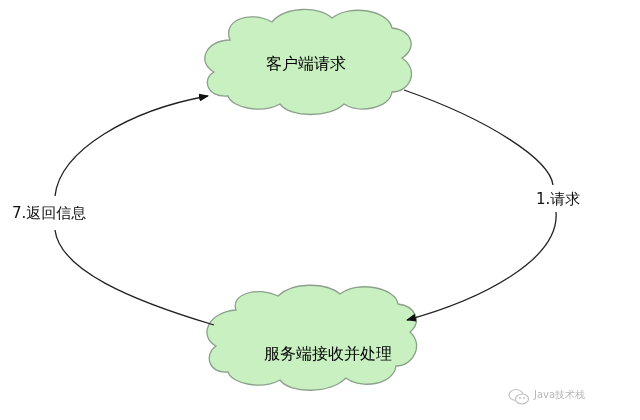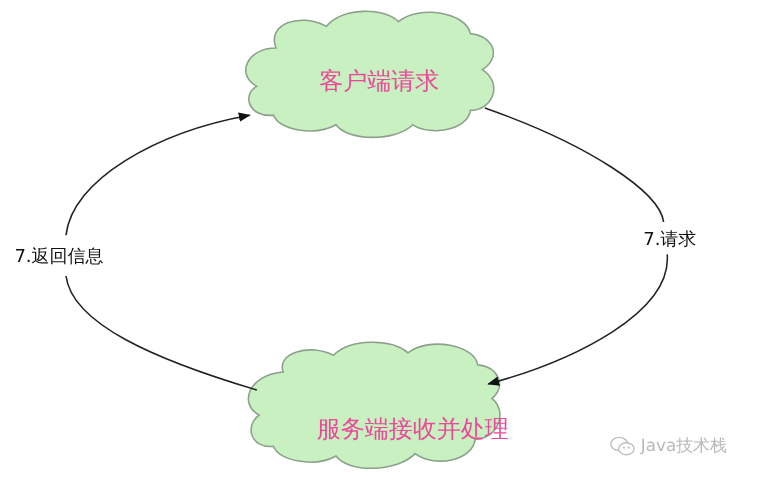--- a/index.html
+++ b/index.html
@@ -1,22 +1,22 @@
 <!DOCTYPE html>
 <html><head>
   <meta charset="utf-8">
   <style>
     html, body { margin: 0; padding: 0; background: #ffffff; }
     body { width: 640px; height: 420px; position: relative; overflow: hidden;
            font-family: "DejaVu Sans", "Liberation Sans", sans-serif; }
     svg.diagram { position: absolute; left: 0; top: 0; }
     .label { position: absolute; font-size: 15px; color: #111; white-space: nowrap; }
-    .node-text { position: absolute; font-size: 20px; color: #ec4899; white-space: nowrap; text-align: center; font-family: Liberation Mono, monospace; }
-    .watermark { position: absolute; left: 508px; top: 363px; display: flex; align-items: flex-start;
-                 color: #b8b8b8; font-size: 14px; }
+    .node-text { position: absolute; font-size: 16px; color: #000000; white-space: nowrap; text-align: center; font-family: Liberation Mono, monospace; }
+    .watermark { position: absolute; left: 508px; top: 388px; display: flex; align-items: flex-start;
+                 color: #b8b8b8; font-size: 10px; }
     .watermark svg { margin-right: 4px; }
   </style>
 </head>
 <body>
 
 <svg class="diagram" width="640" height="420" viewBox="0 0 640 420">
   <defs>
     <marker id="arrow" markerWidth="10" markerHeight="8" refX="9" refY="4" orient="auto" markerUnits="userSpaceOnUse">
       <path d="M0,0 L10,4 L0,8 Z" fill="#111"></path>
     </marker>
@@ -52,21 +52,21 @@
 
   <path d="M404,90 C490,120 550,160 553,185 M556,212 C560,260 480,300 407,320" fill="none" stroke="#222" stroke-width="1.3" marker-end="url(#arrow)"></path>
 
   <path d="M214,325 C130,300 60,270 55,230 M55,196 C60,150 130,110 208,96" fill="none" stroke="#222" stroke-width="1.3" marker-end="url(#arrow)"></path>
 </svg>
 
 <div class="node-text" style="left:266px; top:54px;">客户端请求</div>
 
 <div class="node-text" style="left:264px; top:344px;">服务端接收并处理</div>
 
-<div class="label" style="left:536px; top:190px;">7.请求</div>
+<div class="label" style="left:536px; top:190px;">1.请求</div>
 
 <div class="label" style="left:12px; top:204px;">7.返回信息</div>
 
 <div class="watermark">
   <svg width="22" height="18" viewBox="0 0 22 18">
     <ellipse cx="8" cy="7" rx="7" ry="5.5" fill="none" stroke="#c0c0c0" stroke-width="1.2"></ellipse>
     <ellipse cx="14" cy="11" rx="6.5" ry="5" fill="#fff" stroke="#c0c0c0" stroke-width="1.2"></ellipse>
     <circle cx="12" cy="10" r="0.9" fill="#c0c0c0"></circle>
     <circle cx="16" cy="10" r="0.9" fill="#c0c0c0"></circle>
   </svg>

